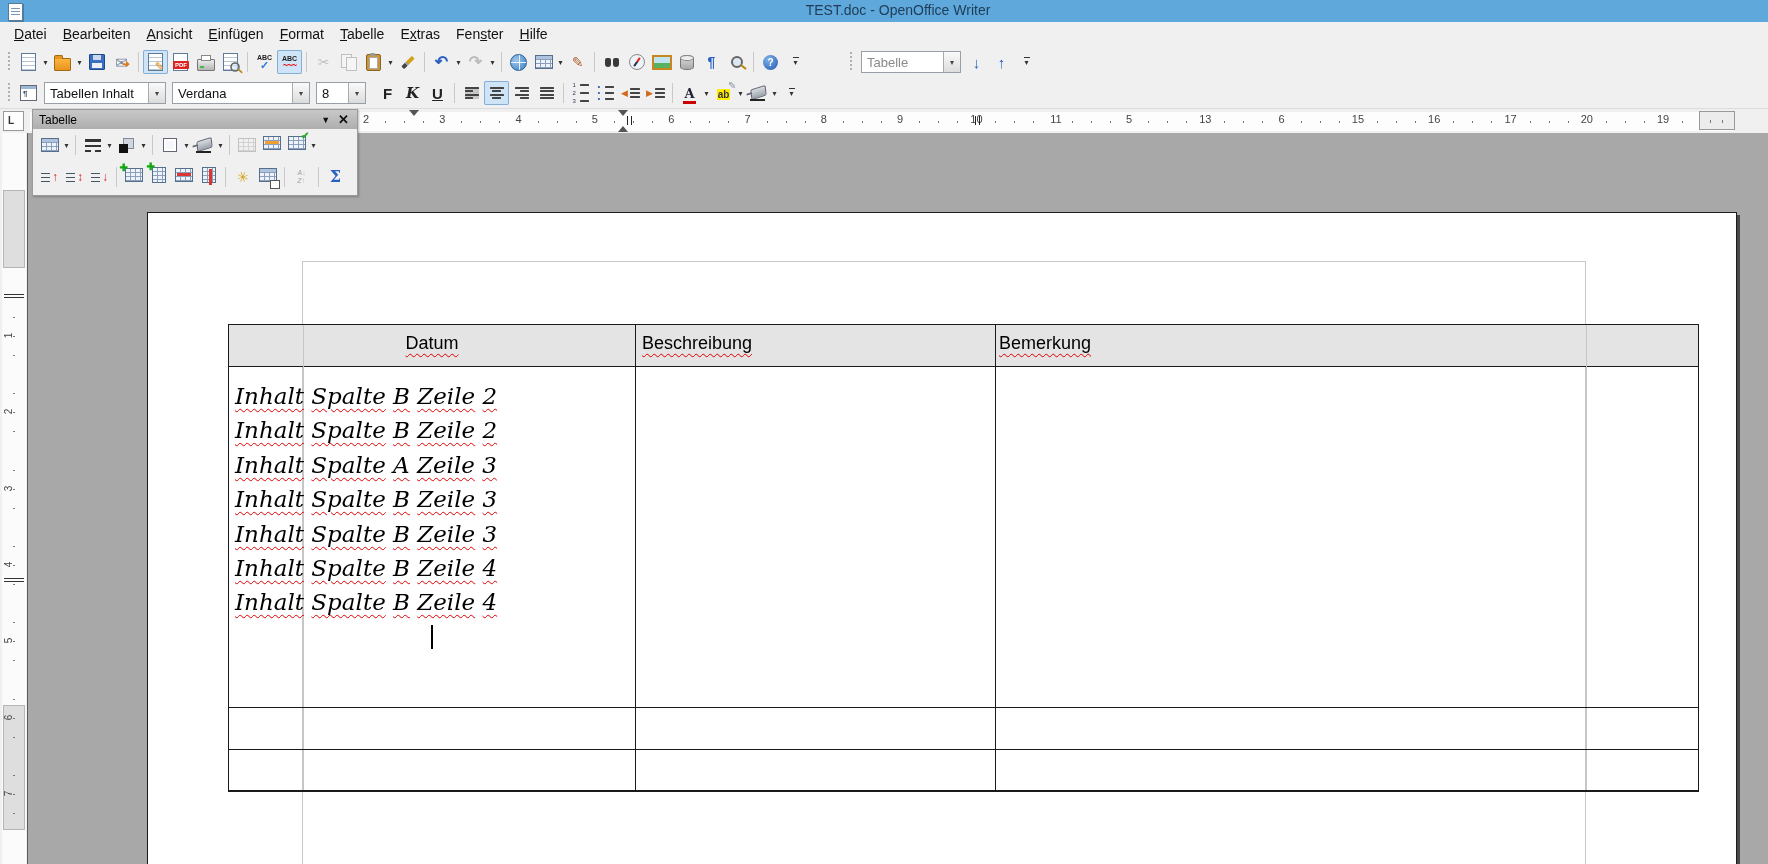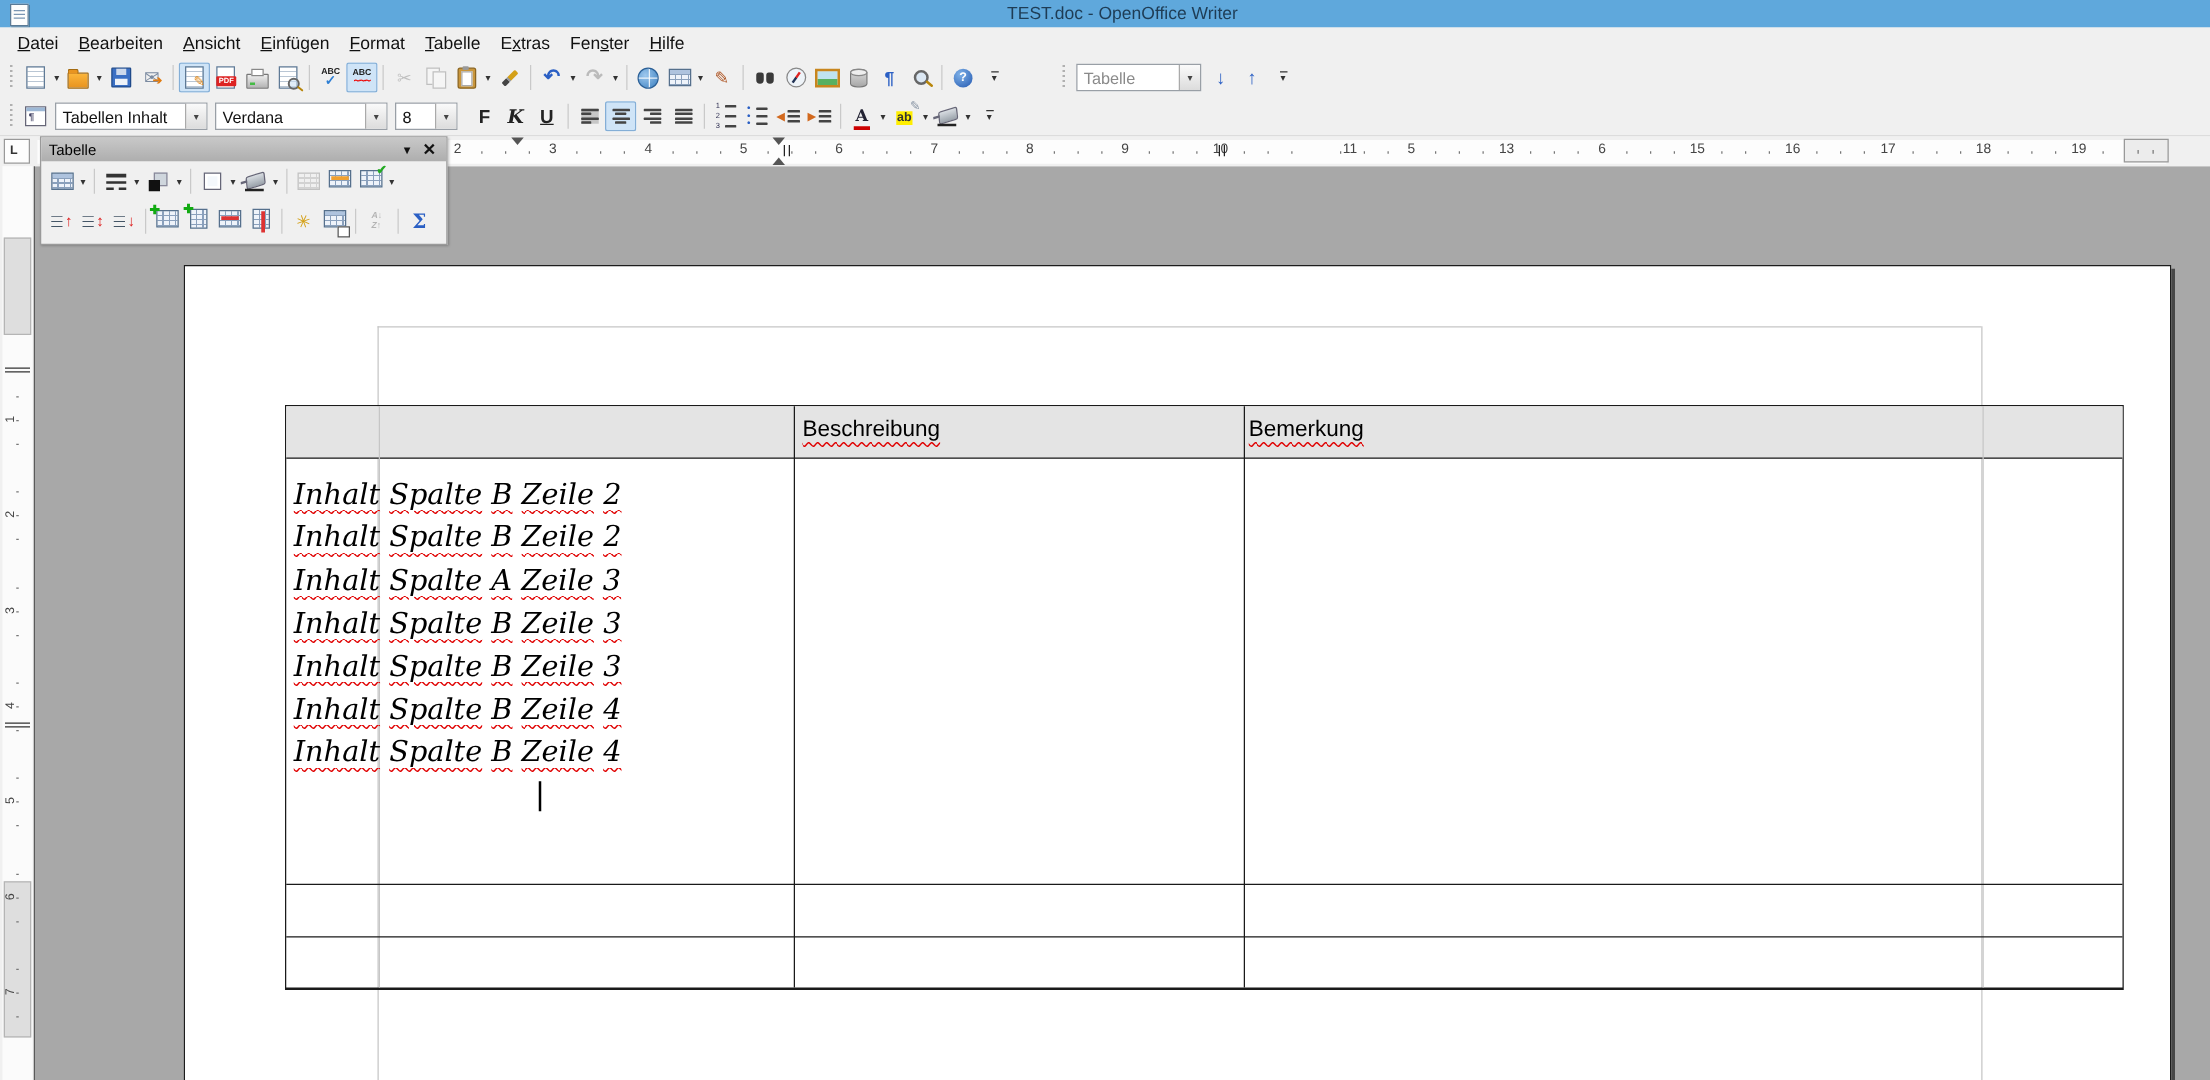--- a/index.html
+++ b/index.html
@@ -563,21 +563,21 @@
     <span class="dot" style="left:861.8px"></span>
     <span class="dot" style="left:880.8px"></span>
     <span class="num" style="left:900.1px">9</span>
     <span class="dot" style="left:919.1px"></span>
     <span class="dot" style="left:938.1px"></span>
     <span class="dot" style="left:957.1px"></span>
     <span class="num" style="left:976.4px">10</span>
     <span class="dot" style="left:995.4px"></span>
     <span class="dot" style="left:1014.4px"></span>
     <span class="dot" style="left:1033.4px"></span>
-    <span class="num" style="left:1080px">11</span>
+    <span class="num" style="left:1056px">11</span>
     <span class="dot" style="left:1071.6999999999998px"></span>
     <span class="dot" style="left:1090.6999999999998px"></span>
     <span class="dot" style="left:1109.6999999999998px"></span>
     <span class="num" style="left:1129px">5</span>
     <span class="dot" style="left:1148px"></span>
     <span class="dot" style="left:1167px"></span>
     <span class="dot" style="left:1186px"></span>
     <span class="num" style="left:1205.3px">13</span>
     <span class="dot" style="left:1224.3px"></span>
     <span class="dot" style="left:1243.3px"></span>
@@ -591,21 +591,21 @@
     <span class="dot" style="left:1395.9px"></span>
     <span class="dot" style="left:1414.9px"></span>
     <span class="num" style="left:1434.2px">16</span>
     <span class="dot" style="left:1453.2px"></span>
     <span class="dot" style="left:1472.2px"></span>
     <span class="dot" style="left:1491.2px"></span>
     <span class="num" style="left:1510.5px">17</span>
     <span class="dot" style="left:1529.5px"></span>
     <span class="dot" style="left:1548.5px"></span>
     <span class="dot" style="left:1567.5px"></span>
-    <span class="num" style="left:1586.8px">18</span>
+    <span class="num" style="left:1586.8px">20</span>
     <span class="dot" style="left:1605.8px"></span>
     <span class="dot" style="left:1624.8px"></span>
     <span class="dot" style="left:1643.8px"></span>
     <span class="num" style="left:1663.1px">19</span>
     <span class="dot" style="left:1682.1px"></span>
     <span class="mbar" style="left:627px"></span>
     <span class="mbar" style="left:631px"></span>
     <span class="mbar" style="left:975px"></span>
     <span class="mbar" style="left:979px"></span>
   </div>
@@ -655,20 +655,21 @@
     <div class="bl" style="left:1437px;top:48px;width:1px;height:612px"></div>
 
     <div id="tbl">
       <div class="hrow"></div>
       <div class="blv" style="left:74px"></div>
       <div class="blv" style="left:1357px"></div>
       <div class="cdiv" style="left:406px"></div>
       <div class="cdiv" style="left:766px"></div>
       <div class="hline" style="top:382px"></div>
       <div class="hline" style="top:424px"></div>
+      <div class="hcell" style="left:0;width:406px;text-align:center"><span class="wd">Datum</span></div>
       <div class="hcell" style="left:413px"><span class="wd">Beschreibung</span></div>
       <div class="hcell" style="left:770px"><span class="wd">Bemerkung</span></div>
       <div id="cellA">
           <div class="cline italic"><span class="wd">Inhalt</span> <span class="wd">Spalte</span> <span class="wd">B</span> <span class="wd">Zeile</span> <span class="wd">2</span></div>
           <div class="cline italic"><span class="wd">Inhalt</span> <span class="wd">Spalte</span> <span class="wd">B</span> <span class="wd">Zeile</span> <span class="wd">2</span></div>
           <div class="cline italic"><span class="wd">Inhalt</span> <span class="wd">Spalte</span> <span class="wd">A</span> <span class="wd">Zeile</span> <span class="wd">3</span></div>
           <div class="cline italic"><span class="wd">Inhalt</span> <span class="wd">Spalte</span> <span class="wd">B</span> <span class="wd">Zeile</span> <span class="wd">3</span></div>
           <div class="cline italic"><span class="wd">Inhalt</span> <span class="wd">Spalte</span> <span class="wd">B</span> <span class="wd">Zeile</span> <span class="wd">3</span></div>
           <div class="cline italic"><span class="wd">Inhalt</span> <span class="wd">Spalte</span> <span class="wd">B</span> <span class="wd">Zeile</span> <span class="wd">4</span></div>
           <div class="cline italic"><span class="wd">Inhalt</span> <span class="wd">Spalte</span> <span class="wd">B</span> <span class="wd">Zeile</span> <span class="wd">4</span></div>

